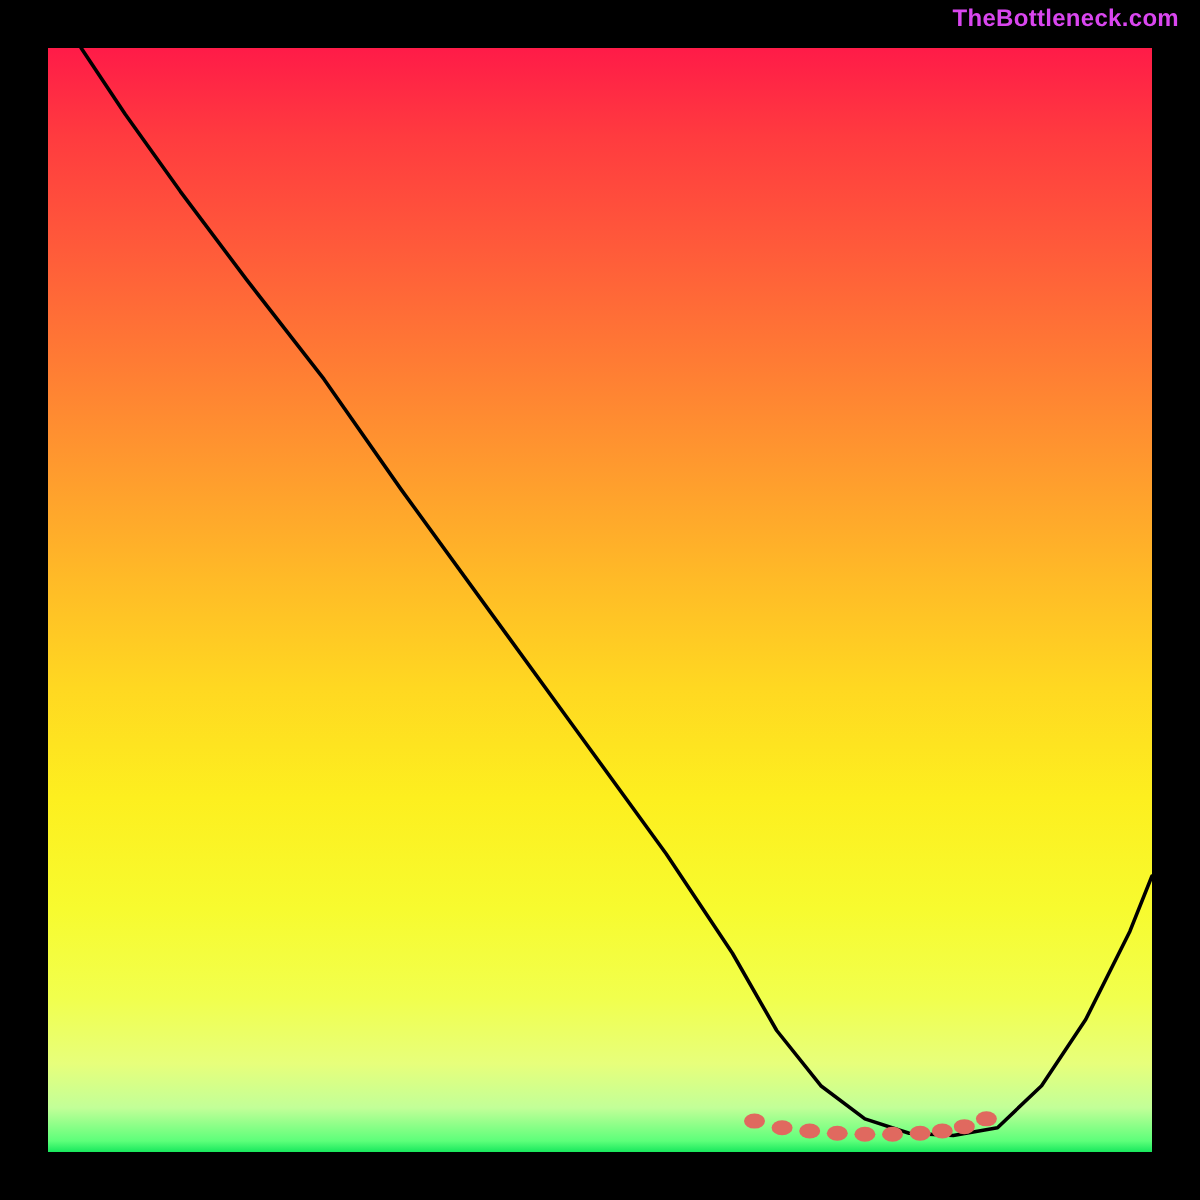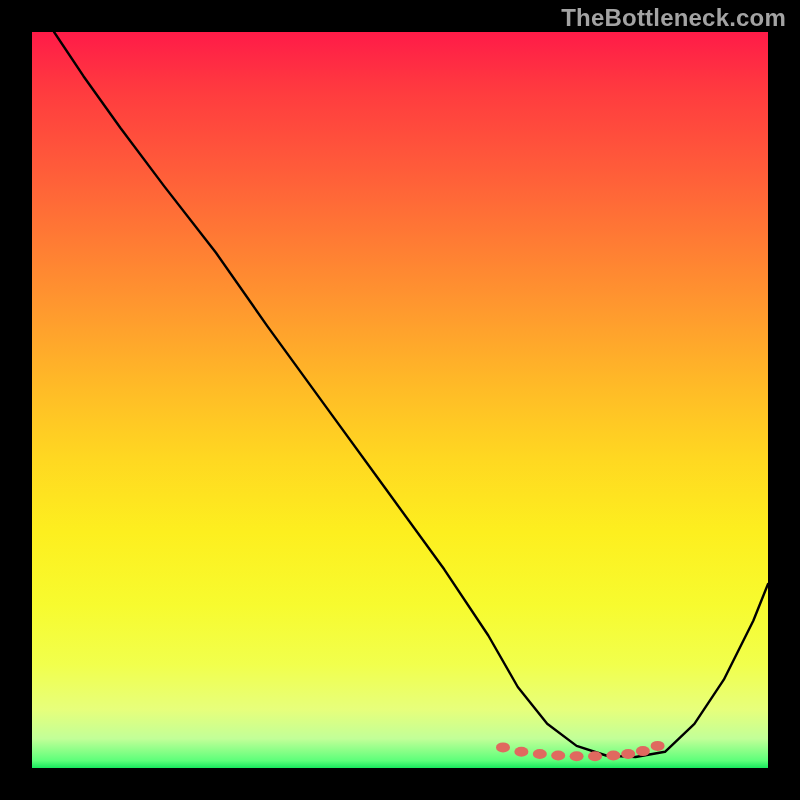--- a/index.html
+++ b/index.html
@@ -14,22 +14,22 @@
   .stage {
     position: relative;
     width: 800px;
     height: 800px;
     background: #000000;
   }
   .watermark {
     position: absolute;
     top: 4px;
     right: 14px;
-    color: #a3a3a3;
-    font-size: 24px;
+    color: #d946ef;
+    font-size: 16px;
     font-weight: 600;
     letter-spacing: 0.2px;
     z-index: 10;
   }
   .plot-area {
     position: absolute;
     left: 32px;
     top: 32px;
     width: 736px;
     height: 736px;

